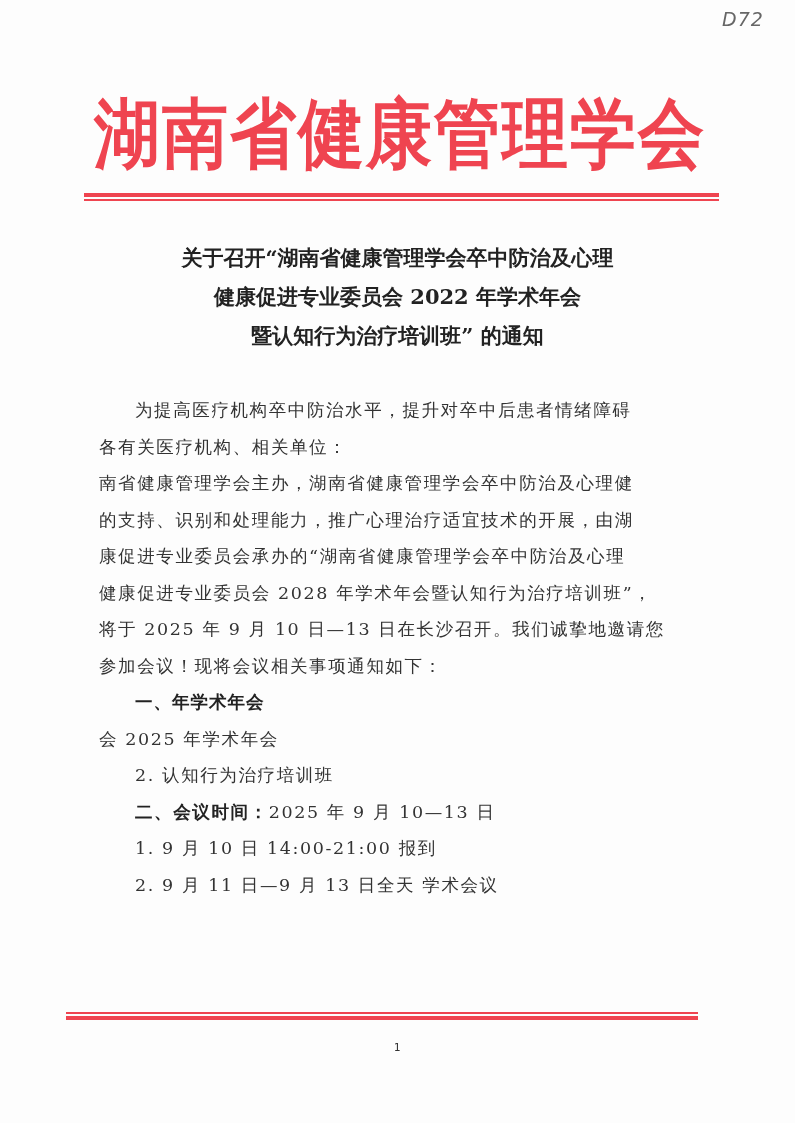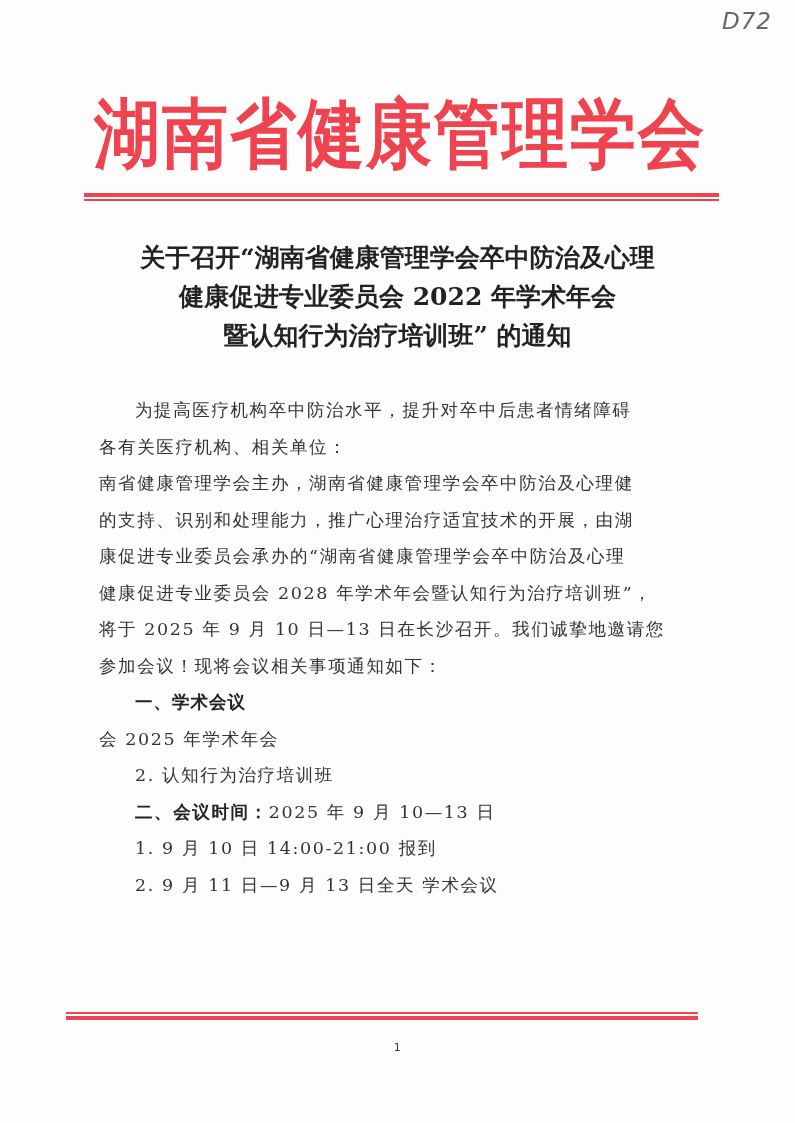--- a/index.html
+++ b/index.html
@@ -7,21 +7,21 @@
       width: 795px; height: 1123px;
       background: #fdfdfd;
       position: relative;
       overflow: hidden;
       font-family: "DejaVu Serif", "Liberation Serif", serif;
       color: #2a2a2a;
     }
     .handwritten {
       position: absolute; left: 722px; top: 8px;
       font-family: "DejaVu Sans", sans-serif;
-      font-size: 23px; color: #666; font-style: italic;
+      font-size: 19px; color: #666; font-style: italic;
       letter-spacing: 1px;
     }
     .org-title {
       position: absolute; left: 90px; top: 82px; width: 620px;
       text-align: center;
       font-family: "DejaVu Serif", "Liberation Serif", serif;
       font-weight: bold;
       font-size: 66px; line-height: 90px;
       color: #ef4450;
       letter-spacing: 2px;
@@ -33,21 +33,21 @@
     }
     .rule-top .thick { height: 4px; background: #ef4450; }
     .rule-top .gap { height: 2px; }
     .rule-top .thin { height: 2px; background: #ef4450; }
 
     .notice-title {
       position: absolute; left: 60px; top: 238px; width: 675px;
       text-align: center;
       font-family: "DejaVu Serif", "Liberation Serif", serif;
       font-weight: bold;
-      font-size: 25px; line-height: 39px;
+      font-size: 21px; line-height: 39px;
       color: #222;
     }
     .notice-title div { white-space: nowrap; }
 
     .body-text {
       position: absolute; left: 99px; top: 392px; width: 606px;
       font-family: "DejaVu Serif", "Liberation Serif", serif;
       font-size: 17.5px;
       color: #333;
     }
@@ -97,21 +97,21 @@
   <div class="line indent">为提高医疗机构卒中防治水平，提升对卒中后患者情绪障碍</div>
 
   <div class="line">各有关医疗机构、相关单位：</div>
   <div class="line">南省健康管理学会主办，湖南省健康管理学会卒中防治及心理健</div>
   <div class="line">的支持、识别和处理能力，推广心理治疗适宜技术的开展，由湖</div>
   <div class="line">康促进专业委员会承办的“湖南省健康管理学会卒中防治及心理</div>
   <div class="line">健康促进专业委员会 2028 年学术年会暨认知行为治疗培训班”，</div>
   <div class="line">将于 2025 年 9 月 10 日—13 日在长沙召开。我们诚挚地邀请您</div>
   <div class="line">参加会议！现将会议相关事项通知如下：</div>
 
-  <div class="line indent heading">一、学术会议</div>
+  <div class="line indent heading">一、年学术年会</div>
   <div class="line">会 2025 年学术年会</div>
   <div class="line indent">2. 认知行为治疗培训班</div>
 
   <div class="line indent">
     <span class="heading-inline">二、会议时间：</span><span>2025 年 9 月 10—13 日</span>
   </div>
   <div class="line indent">1. 9 月 10 日 14:00-21:00   报到</div>
   <div class="line indent">2. 9 月 11 日—9 月 13 日全天   学术会议</div>
 </div>
 

